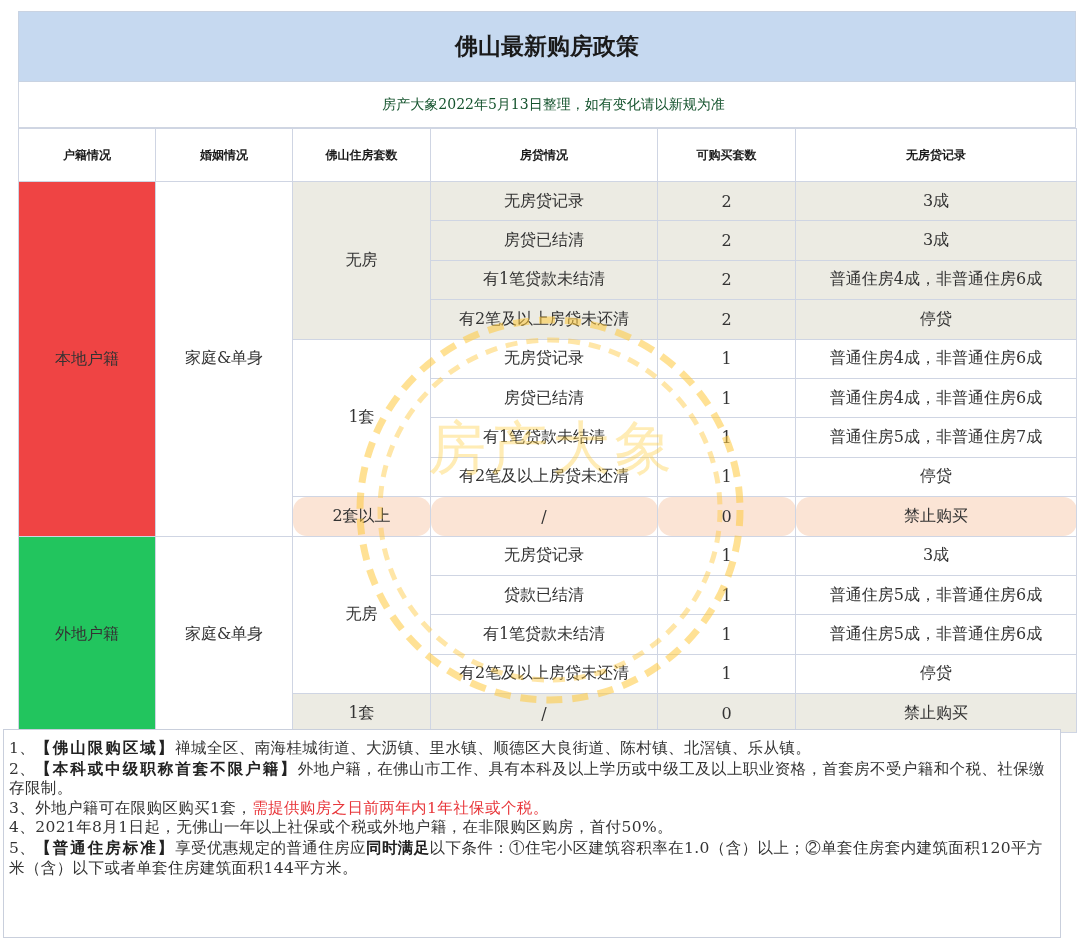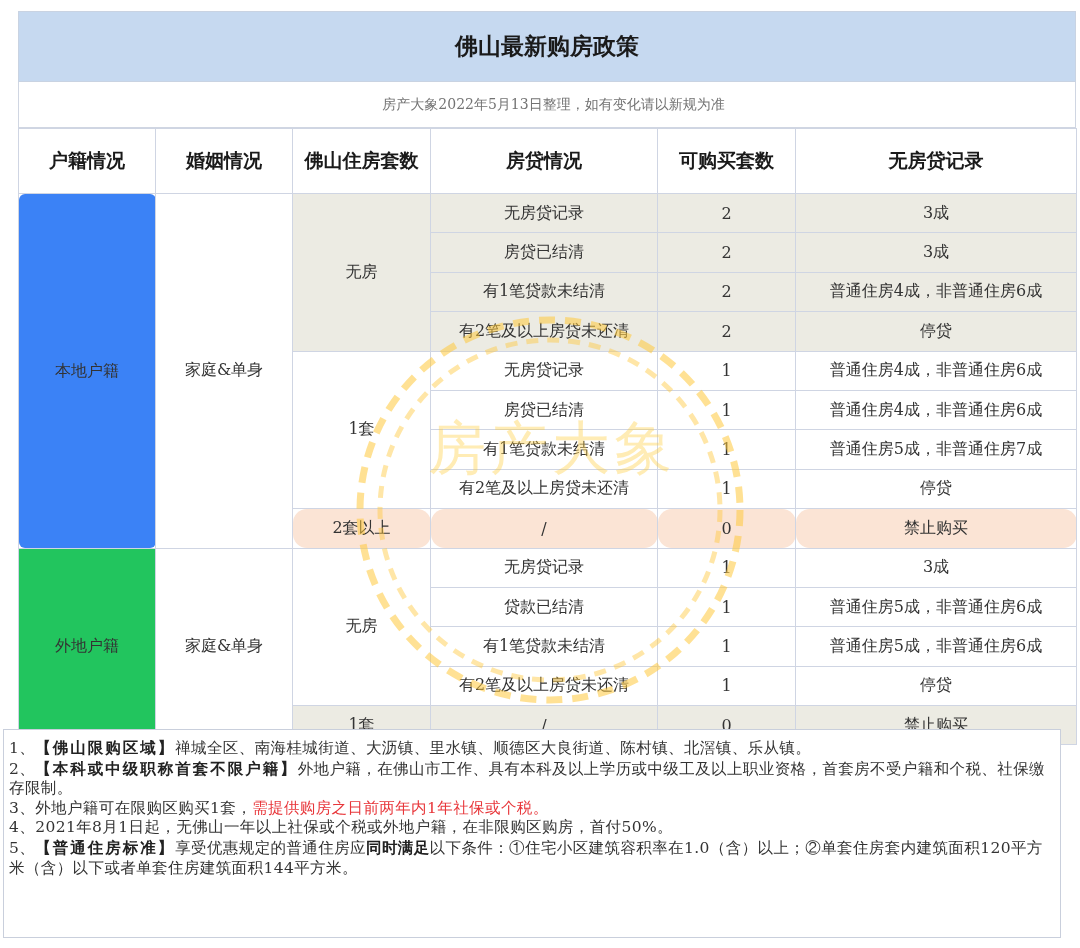--- a/index.html
+++ b/index.html
@@ -9,31 +9,31 @@
   .sheet { position: absolute; left: 18px; top: 11px; width: 1058px; }
 
   .title-row {
     height: 71px; background: #c6d9f0; border: 1px solid #c9d3e2;
     display: flex; align-items: center; justify-content: center;
     font-family: "DejaVu Sans", "Liberation Sans", sans-serif; font-weight: bold; font-size: 23px; color: #1a1a1a;
   }
   .subtitle-row {
     height: 46px; background: #fff; border: 1px solid #d0d6e2; border-top: none;
     display: flex; align-items: center; justify-content: center;
-    font-size: 14px; color: #737373; padding-left: 13px;
+    font-size: 14px; color: #14532d; padding-left: 13px;
   }
 
   table.grid { border-collapse: collapse; width: 1058px; table-layout: fixed; }
   table.grid td, table.grid th {
     border: 1px solid #cfd5e3; text-align: center; vertical-align: middle;
     height: 39.4px; font-size: 16px; font-weight: normal; color: #333; padding: 0;
     white-space: nowrap;
   }
   table.grid th {
-    height: 65px; font-family: "DejaVu Sans", "Liberation Sans", sans-serif; font-weight: bold; font-size: 19px; color: #1a1a1a; background: #fff;
+    height: 53px; font-family: "DejaVu Sans", "Liberation Sans", sans-serif; font-weight: bold; font-size: 12px; color: #1a1a1a; background: #fff;
   }
   .c1 { width: 137px; } .c2 { width: 137px; } .c3 { width: 138px; }
   .c4 { width: 227px; } .c5 { width: 138px; } .c6 { width: 281px; }
 
   td.hukou-local { background: #dbe5f1; color: #e8191b; font-size: 31px; line-height: 40px; white-space: normal; }
   td.hukou-outside { background: #ebf1de; color: #e8191b; font-size: 31px; line-height: 40px; white-space: normal; }
   td.marital { background: #fff; font-weight: bold; font-size: 17px; color: #222; }
   .beige td, td.beige { background: #ecebe3; border-color: #ecebe3; }
   .peach td, td.peach { background: #fbe4d5; border-color: #fbe4d5; border-radius: 14px; }
   .plain td, td.plain { background: #fff; }
@@ -76,21 +76,21 @@
         <tr>
       <th>户籍情况</th>
       <th>婚姻情况</th>
       <th>佛山住房套数</th>
       <th>房贷情况</th>
       <th>可购买套数</th>
       <th>无房贷记录</th>
     </tr>
 
     <tr class="beige">
-      <td rowspan="9" class="hukou-local" style="background:#3b82f6;border-color:#cfd5e3;border-radius:6px;">
+      <td rowspan="9" class="hukou-local" style="background:#ef4444;border-color:#cfd5e3;">
         <span style="display:inline-block;width:100px;">本地户籍</span>
       </td>
       <td rowspan="9" class="marital" style="background:#fff;border-color:#cfd5e3;">家庭&amp;单身</td>
       <td rowspan="4">无房</td>
       <td>无房贷记录</td>
       <td>2</td>
       <td>3成</td>
     </tr>
     <tr class="beige">
       <td>房贷已结清</td>

